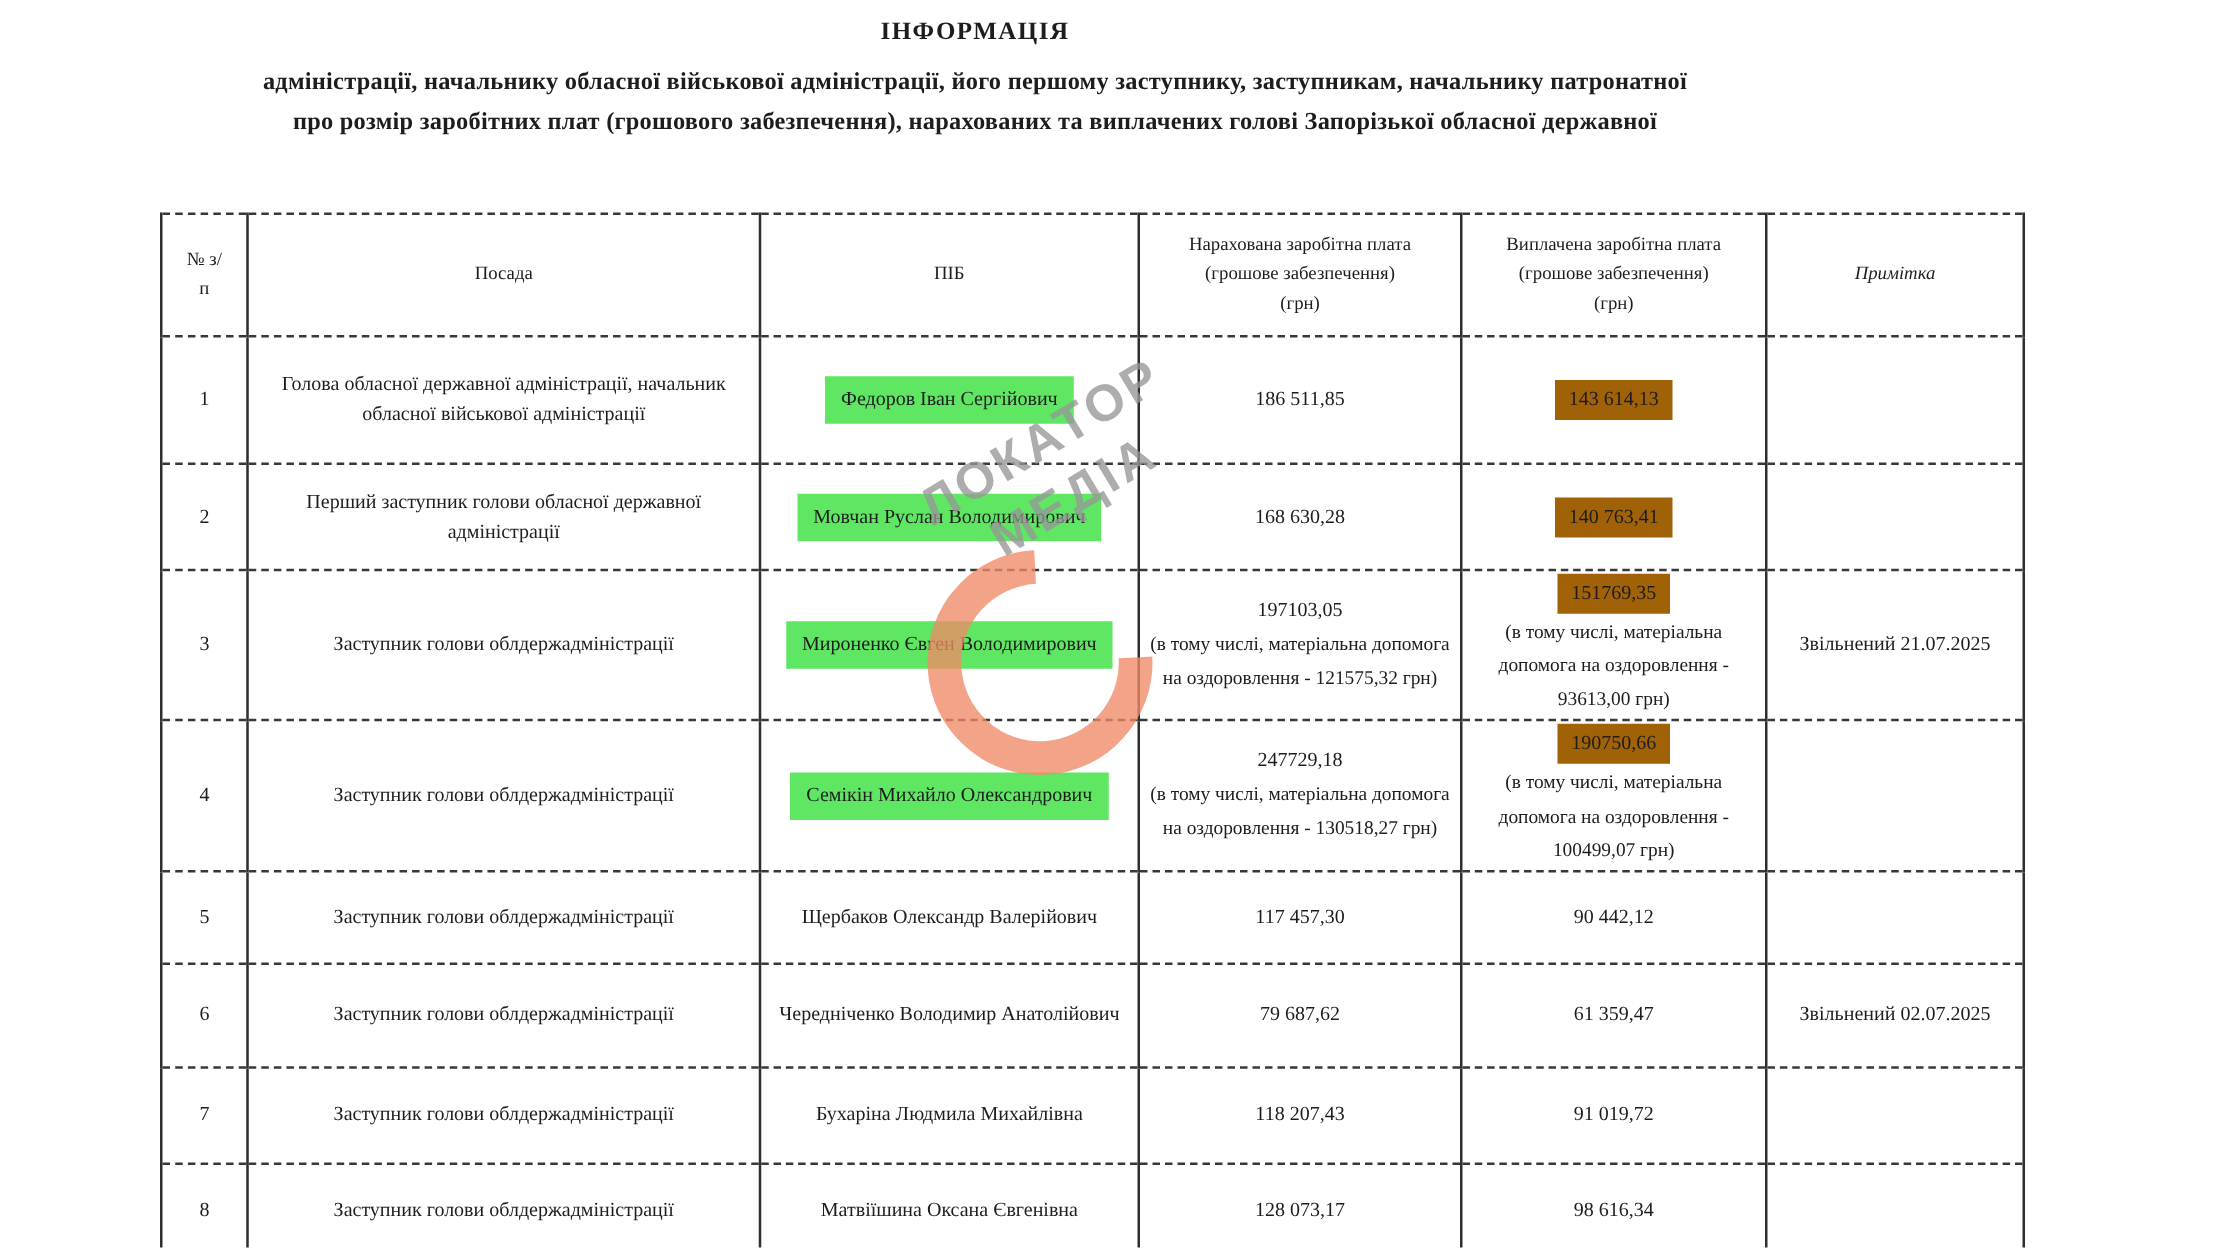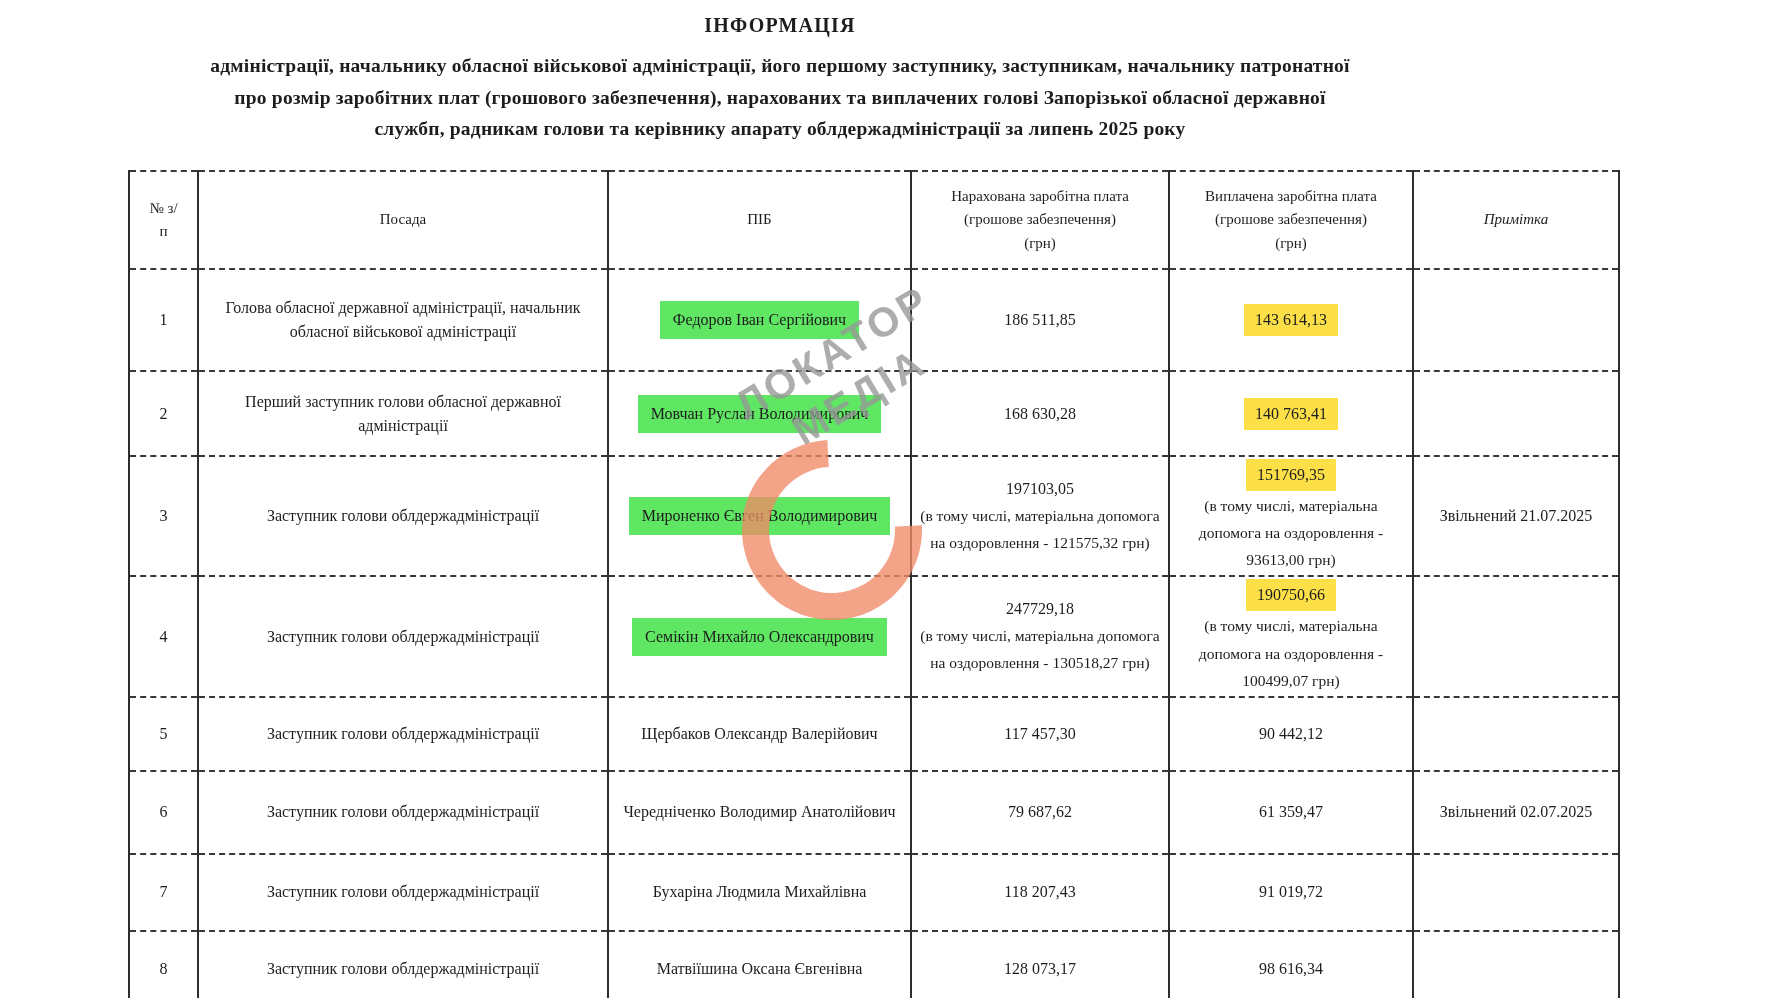--- a/index.html
+++ b/index.html
@@ -35,21 +35,21 @@
   #salary-table th{
     font-weight:normal;font-size:15px;line-height:1.55;text-align:center;
     white-space:pre-line;padding:2px 18px;
   }
   .th-note{font-style:italic;}
   #salary-table td{font-size:16px;text-align:center;line-height:1.5;padding:2px 6px;}
   td.pos{text-align:left;padding:2px 10px 2px 11px;font-size:15.5px;line-height:1.6;}
   td.numcol{font-size:15px;}
   td.amt{padding:2px 13px;}
   .hl{background:#5fe763;display:inline-block;padding:7px 13px;}
-  .hl-amount{background:#fde047;display:inline-block;padding:4px 11px;}
+  .hl-amount{background:#a16207;display:inline-block;padding:4px 11px;}
   .amount-value{display:inline-block;}
   .amount-note{font-size:15.5px;line-height:1.75;margin-top:1px;}
   
   .watermark{position:absolute;inset:0;pointer-events:none;z-index:5;}
   .wm-ring{
     position:absolute;left:742px;top:440px;width:126px;height:126px;
     border-radius:50%;border:27px solid rgba(240,139,103,0.78);
     border-top-color:transparent;transform:rotate(42deg);
   }
   .wm-text{
@@ -63,21 +63,20 @@
 </head>
 <body>
 
 <div class="page">
 
   <header class="doc-header">
     <h1 class="doc-title">ІНФОРМАЦІЯ</h1>
     <div class="doc-subtitle">
       <div>адміністрації, начальнику обласної військової адміністрації, його першому заступнику, заступникам, начальнику патронатної</div>
       <div>про розмір заробітних плат (грошового забезпечення), нарахованих та виплачених голові Запорізької обласної державної</div>
-      <div>службп, радникам голови та керівнику апарату облдержадміністрації за липень 2025 року</div>
     </div>
   </header>
 
   <table id="salary-table">
     <colgroup>
       <col style="width:69px">
       <col style="width:410px">
       <col style="width:303px">
       <col style="width:258px">
       <col style="width:244px">

